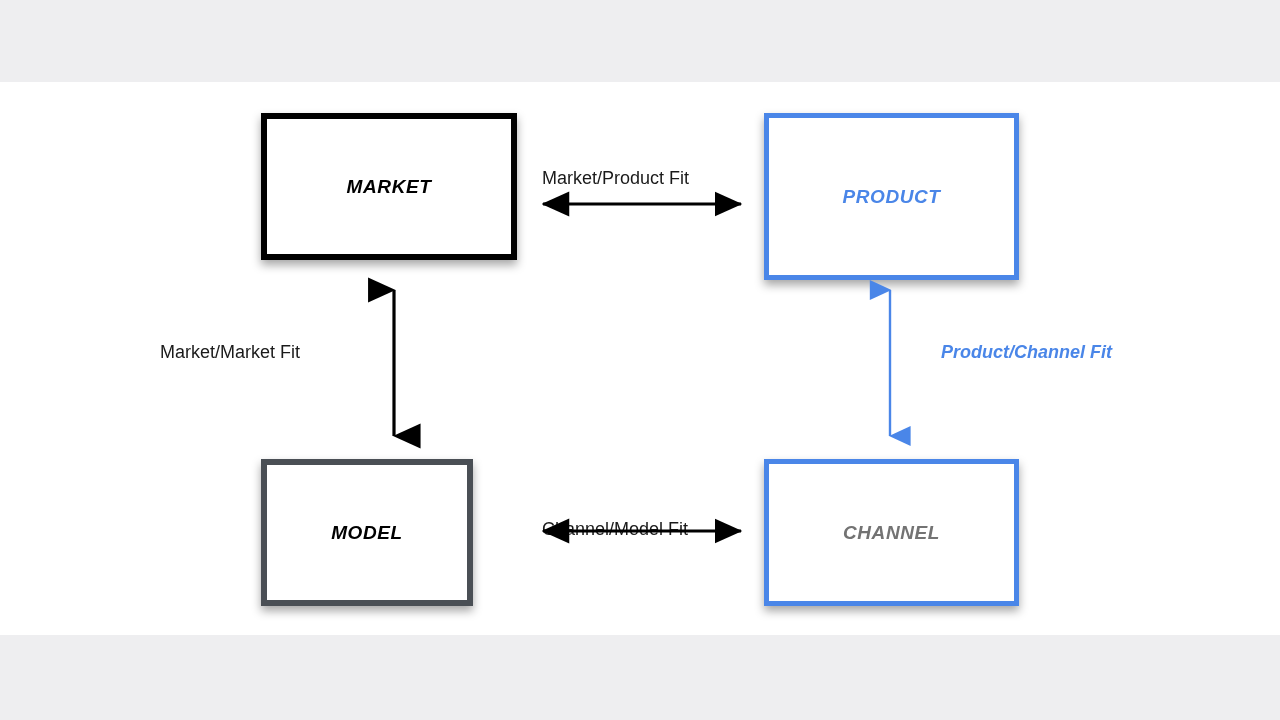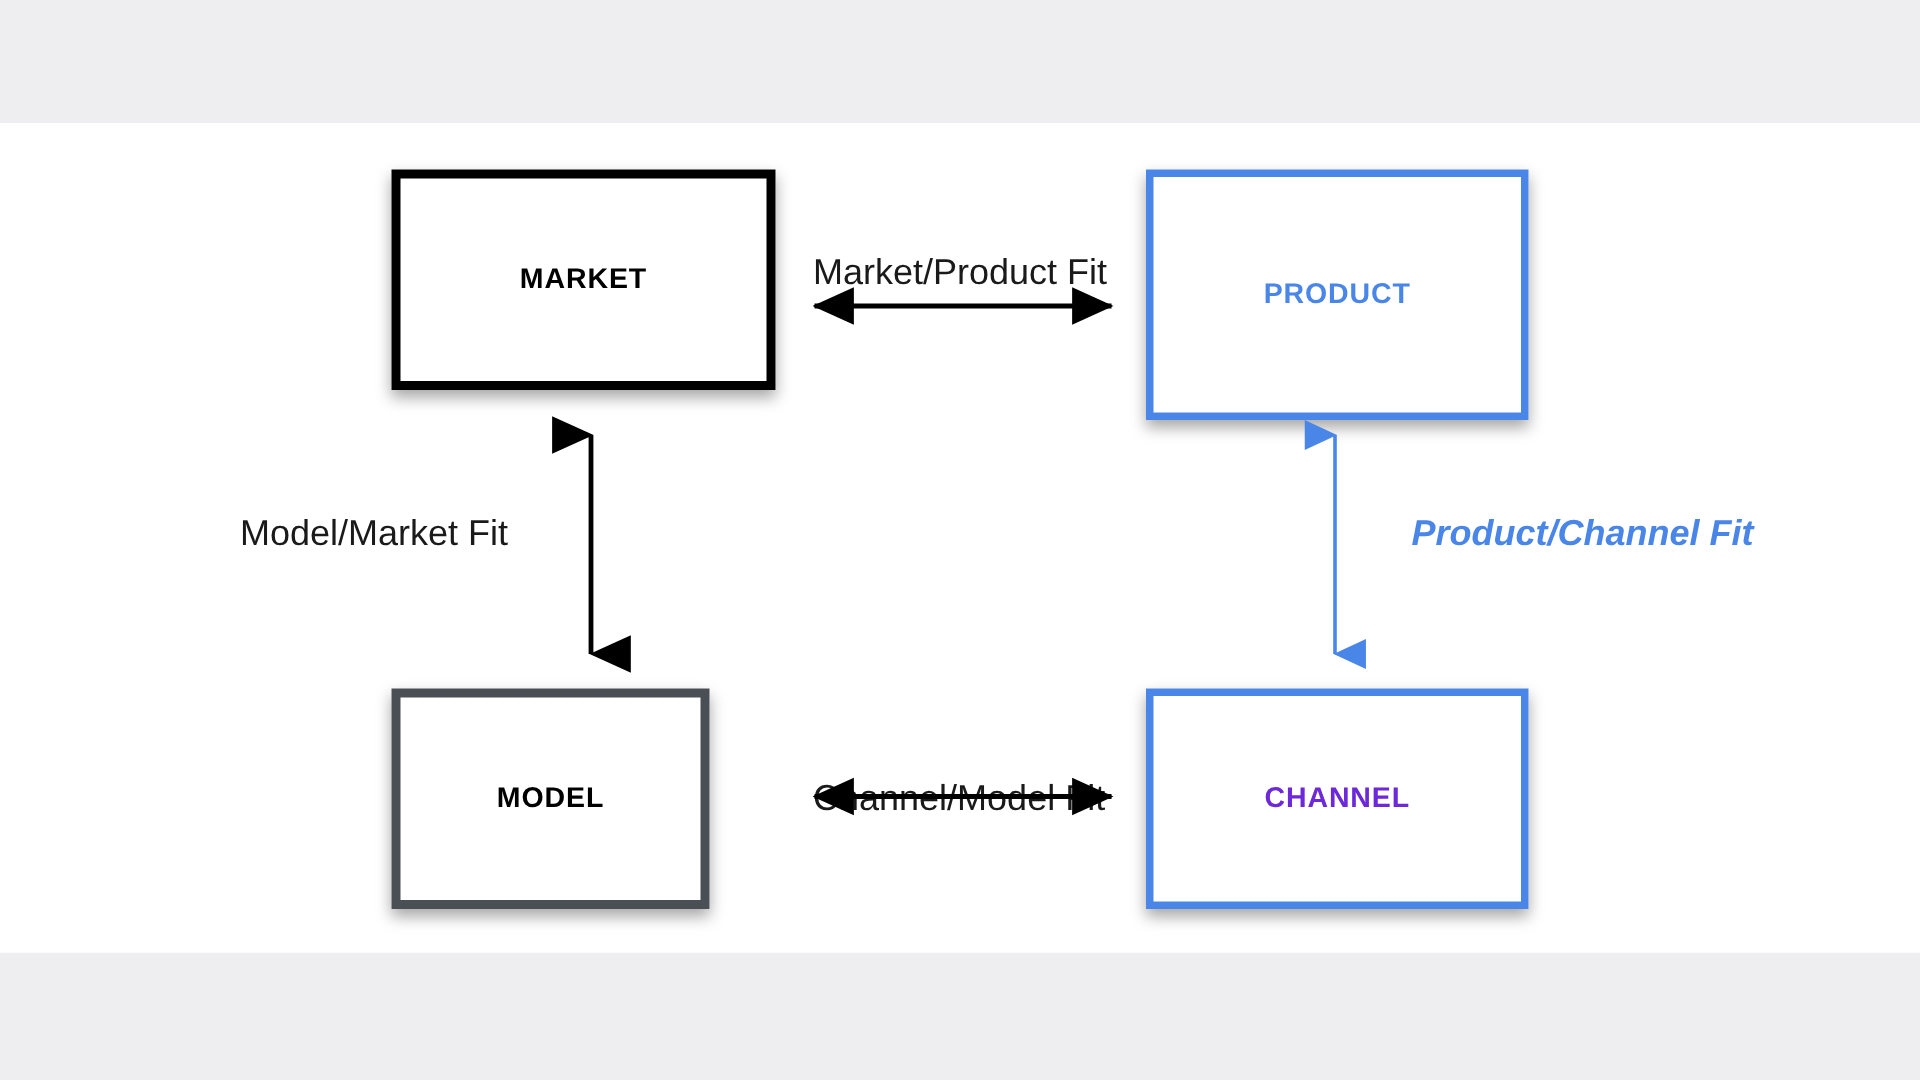--- a/index.html
+++ b/index.html
@@ -41,20 +41,21 @@
 
   
   .box {
     position: absolute;
     box-sizing: border-box;
     background: #ffffff;
     display: flex;
     align-items: center;
     justify-content: center;
     filter: drop-shadow(0px 5px 5px rgba(0,0,0,0.35));
+    font-style: italic;
   }
   .box-label {
     font-weight: bold;
     font-size: 19px;
     letter-spacing: 0.6px;
     font-family: "Liberation Sans", sans-serif;
     white-space: nowrap;
   }
 
   .box-market {
@@ -76,26 +77,26 @@
     width: 212px; height: 147px;
     border: 6px solid #4a4f55;
   }
   .box-model .box-label { color: #000000; }
 
   .box-channel {
     left: 764px;  top: 377px;
     width: 255px; height: 147px;
     border: 5px solid #4a86e8;
   }
-  .box-channel .box-label { color: #6d28d9; }
+  .box-channel .box-label { color: #737373; }
 
   
   .conn-label {
     position: absolute;
-    font-size: 24px;
+    font-size: 18px;
     white-space: nowrap;
     font-family: "Liberation Sans", sans-serif;
   }
   .conn-label.black { color: #1a1a1a; font-weight: normal; }
   .conn-label.blue  { color: #4a86e8; font-weight: bold; }
 
   .label-market-product { left: 542px; top: 86px; }
   .label-channel-model  { left: 542px; top: 437px; }
   .label-model-market   { left: 160px; top: 260px; }
   .label-product-channel{ left: 941px; top: 260px; font-style: italic; }
@@ -130,21 +131,21 @@
     </div>
 
     <div class="box box-channel">
       <span class="box-label">CHANNEL</span>
     </div>
 
     <div class="conn-label black label-market-product">Market/Product Fit</div>
 
     <div class="conn-label black label-channel-model">Channel/Model Fit</div>
 
-    <div class="conn-label black label-model-market">Model/Market Fit</div>
+    <div class="conn-label black label-model-market">Market/Market Fit</div>
 
     <div class="conn-label blue label-product-channel">Product/Channel Fit</div>
 
     <svg class="arrow-svg arrow-h-top" width="224" height="24" viewBox="0 0 224 24">
       <defs>
         <marker id="ah-blk-r" markerWidth="9" markerHeight="9" refX="8.2" refY="4.5" orient="auto" markerUnits="strokeWidth">
           <path d="M0,0.6 L8.6,4.5 L0,8.4 z" fill="#000000"></path>
         </marker>
         <marker id="ah-blk-l" markerWidth="9" markerHeight="9" refX="0.4" refY="4.5" orient="auto" markerUnits="strokeWidth">
           <path d="M8.6,0.6 L0,4.5 L8.6,8.4 z" fill="#000000"></path>

